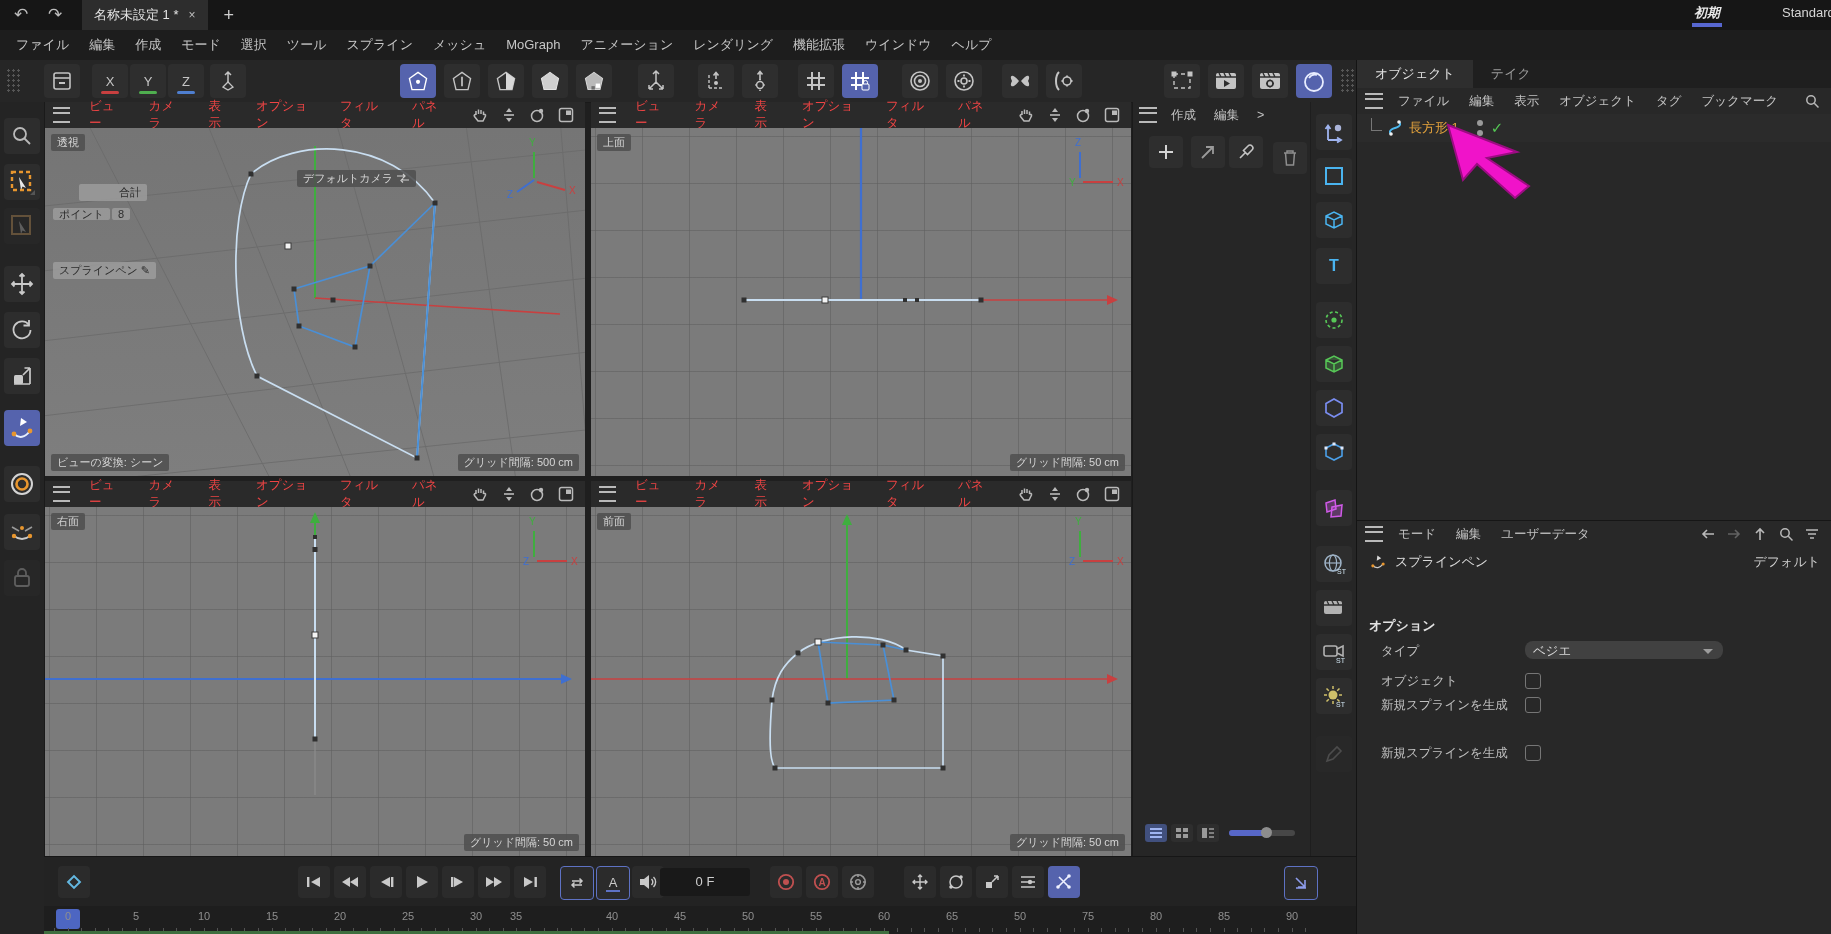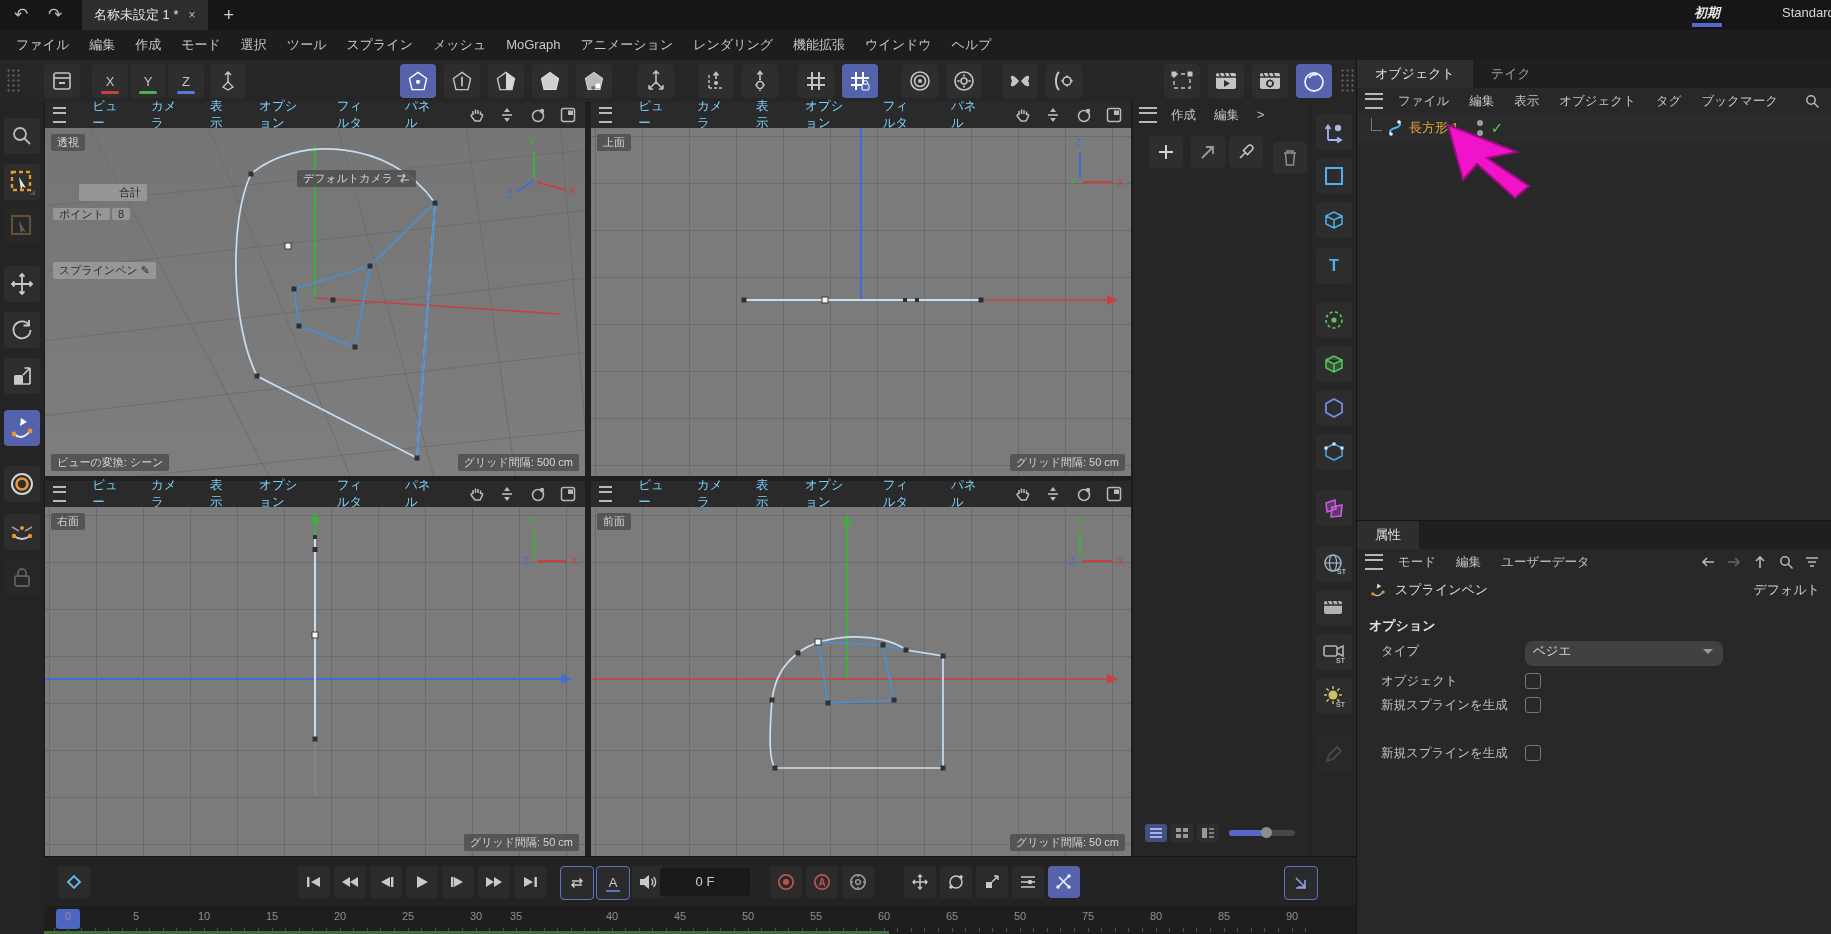--- a/index.html
+++ b/index.html
@@ -27,21 +27,21 @@
         background-image:radial-gradient(#565656 1px,transparent 1.4px);background-size:5px 5px;}
   .axis-ul{position:absolute;left:9px;bottom:4px;width:18px;height:3px;border-radius:2px;}
   
   .sidebar{left:0;top:102px;width:44px;height:832px;background:#242424;border-right:1px solid #1a1a1a;}
   .sbtn{position:absolute;left:4px;width:36px;height:36px;background:#2d2d2d;border-radius:4px;
         display:flex;align-items:center;justify-content:center;}
   .sbtn.active{background:#5563ad;}
   .sbtn.dim{opacity:.38;}
   
   .vp{position:absolute;background:#2a2a2a;}
-  .vp-header{height:26px;display:flex;align-items:center;gap:13px;padding:0 8px;background:#2a2a2a;color:#7dd3fc;font-size:12.5px;}
+  .vp-header{height:26px;display:flex;align-items:center;gap:6px;padding:0 8px;background:#2a2a2a;color:#ef4444;font-size:12.5px;}
   .vp-header .mi{padding:0 9px;}
   .vp-header .sp{flex:1;}
   .vpico{width:24px;height:18px;display:flex;align-items:center;justify-content:center;}
   .burger{width:18px;height:12px;border-top:2px solid #b9b9b9;border-bottom:2px solid #b9b9b9;margin-right:4px;position:relative;}
   .burger::after{content:"";position:absolute;left:0;right:0;top:3px;height:2px;background:#b9b9b9;}
   .vp-body{position:absolute;left:0;top:26px;right:0;bottom:0;background:#7b7b7b;overflow:hidden;}
   .vp-body.gridded{background-image:
       linear-gradient(rgba(95,95,95,.55) 1px,transparent 1px),
       linear-gradient(90deg,rgba(95,95,95,.55) 1px,transparent 1px);
       background-size:47px 47px;background-position:4px 8px;}
@@ -67,21 +67,21 @@
   .pmenu{height:26px;display:flex;align-items:center;gap:2px;padding:0 8px;font-size:12.5px;color:#c3c3c3;background:#282828;}
   .pmenu .mi{padding:0 9px;}
   .omrow{position:relative;height:28px;display:flex;align-items:center;padding-left:14px;background:#2b2b2b;}
   .elbow{width:10px;height:12px;border-left:1px solid #777;border-bottom:1px solid #777;margin-right:4px;margin-top:-8px;}
   .objname{color:#e3a23c;margin-left:5px;margin-right:10px;}
   .vdots{display:flex;flex-direction:column;gap:4px;margin:0 8px;}
   .vdots i{width:6px;height:6px;border-radius:50%;background:#9a9a9a;}
   .okcheck{color:#54c754;font-weight:bold;font-size:15px;}
   .attr-label{position:absolute;left:24px;color:#c0c0c0;font-size:12.5px;line-height:20px;}
   .cb{position:absolute;left:168px;width:14px;height:14px;border:1px solid #767676;border-radius:3px;background:#282828;}
-  .dd{position:absolute;left:168px;width:182px;height:25px;background:#414141;border-radius:8px;color:#dadada;
+  .dd{position:absolute;left:168px;width:182px;height:18px;background:#414141;border-radius:8px;color:#dadada;
       font-size:12.5px;line-height:21px;padding:0 8px;}
   .dd::after{content:"";position:absolute;right:10px;top:8px;border:5px solid transparent;border-top-color:#9c9c9c;}
   .sect{color:#e2e2e2;font-weight:bold;}
   
   .transport{left:44px;top:856px;width:1312px;height:50px;background:#232323;border-top:1px solid #161616;}
   .pbtn{position:absolute;top:9px;width:32px;height:32px;background:#2b2b2b;border-radius:4px;display:flex;align-items:center;justify-content:center;color:#c9c9c9;}
   .pbtn.blueb{border:1px solid #5e72c4;}
   .pbtn.bluebg{background:#5563ad;}
   .framebox{position:absolute;left:616px;top:11px;width:90px;height:28px;background:#191919;border-radius:3px;
             color:#cfcfcf;text-align:center;line-height:28px;}
@@ -810,23 +810,20 @@
           <i></i>
         </span>
       <span class="okcheck">✓</span>
     </div>
 
     <svg class="abs" style="left:88px;top:62px;pointer-events:none" width="96" height="78" viewBox="0 0 96 78">
       <path d="M3 3 L72 30 L42 36 L84 64 L70 76 L32 42 L18 58 Z" fill="#f013c9" stroke="#9c0c82" stroke-width="2"></path>
     </svg>
 
     <div class="abs" style="left:0;top:460px;width:475px;height:414px;background:#282828;border-top:1px solid #161616">
-      <div class="tabsrow">
-        <div class="tab active">属性</div>
-      </div>
       <div class="pmenu">
         <div class="burger"></div>
         <span class="mi">モード</span>
         <span class="mi">編集</span>
         <span class="mi">ユーザーデータ</span>
         <span style="flex:1"></span>
         <span class="vpico">
             <svg width="14" height="12" viewBox="0 0 14 12">
               <path d="M13 6 H2 M6 2 L2 6 L6 10" fill="none" stroke="#b9b9b9" stroke-width="1.6"></path>
             </svg>

